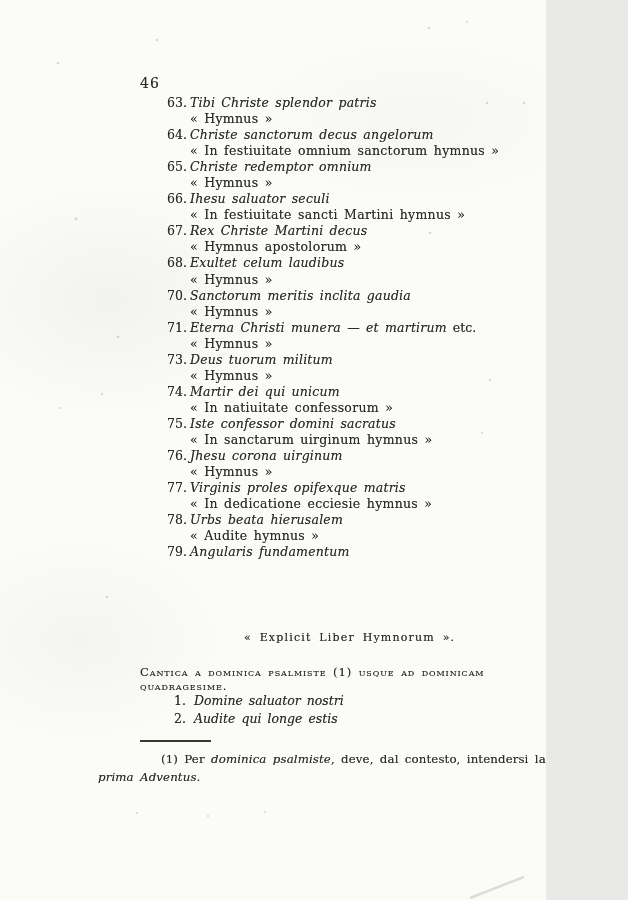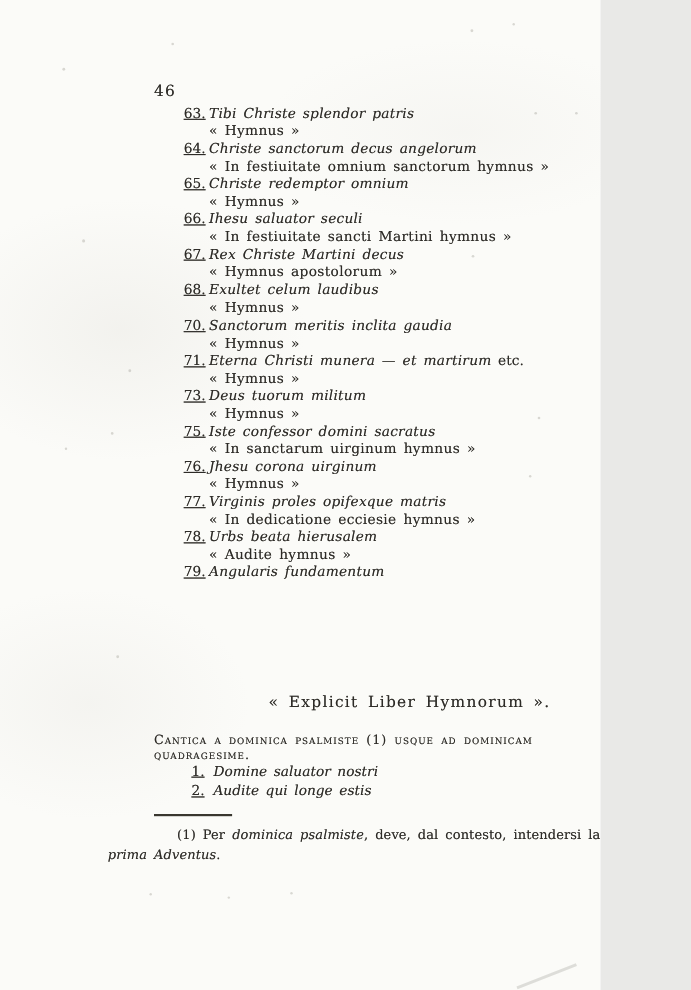--- a/index.html
+++ b/index.html
@@ -11,25 +11,25 @@
       radial-gradient(260px 120px at 420px 120px, rgba(216,214,207,.14), transparent 70%),
       #fbfbf8;
     font-family:"DejaVu Serif", serif;
     color:#2d2b27;
     text-shadow:0 0 .4px rgba(45,43,39,.55);
   }
   .page-number{position:absolute;left:140px;top:75px;font-size:14px;letter-spacing:1px;}
   .hymn-list{position:absolute;left:167px;top:95px;width:440px;margin:0;padding:0;list-style:none;
     font-size:12.5px;line-height:16.05px;}
   .hymn-item{margin:0;padding:0;}
-  .num{display:inline-block;width:23px;font-style:normal;text-decoration:underline;}
+  .num{display:inline-block;width:23px;font-style:normal;}
   .title{font-style:italic;word-spacing:2px;letter-spacing:.2px;}
   .tail{font-style:normal;word-spacing:2px;}
   .sub{margin-left:23px;word-spacing:2px;letter-spacing:.3px;}
-  .explicit{position:absolute;left:244px;top:631px;font-size:14px;letter-spacing:1.2px;word-spacing:3px;}
+  .explicit{position:absolute;left:244px;top:631px;font-size:11px;letter-spacing:1.2px;word-spacing:3px;}
   .cantica-heading{position:absolute;left:140px;top:665px;font-size:11.6px;font-variant:small-caps;
     letter-spacing:.9px;word-spacing:2px;}
   .cantica-list{position:absolute;left:174px;top:692px;margin:0;padding:0;list-style:none;
     font-size:12.5px;line-height:17.6px;}
   .cantica-list .num{width:20px;}
   .ctitle{font-style:italic;word-spacing:2px;}
   .footnote-rule{position:absolute;left:140px;top:740px;width:71px;height:1.8px;background:#39372f;}
   .fn-line{position:absolute;font-size:11.8px;letter-spacing:.1px;word-spacing:2.5px;white-space:nowrap;}
   .fn1{left:161px;top:752px;}
   .fn2{left:98px;top:770px;}
@@ -102,20 +102,26 @@
     </li>
 
 
     <li class="hymn-item">
       <div class="title-line">
         <span class="num">73.</span><span class="title">Deus tuorum militum</span><span class="tail"></span>
       </div>
       <div class="sub">« Hymnus »</div>
     </li>
 
+    <li class="hymn-item">
+      <div class="title-line">
+        <span class="num">74.</span><span class="title">Martir dei qui unicum</span><span class="tail"></span>
+      </div>
+      <div class="sub">« In natiuitate confessorum »</div>
+    </li>
 
     <li class="hymn-item">
       <div class="title-line">
         <span class="num">75.</span><span class="title">Iste confessor domini sacratus</span><span class="tail"></span>
       </div>
       <div class="sub">« In sanctarum uirginum hymnus »</div>
     </li>
 
     <li class="hymn-item">
       <div class="title-line">

